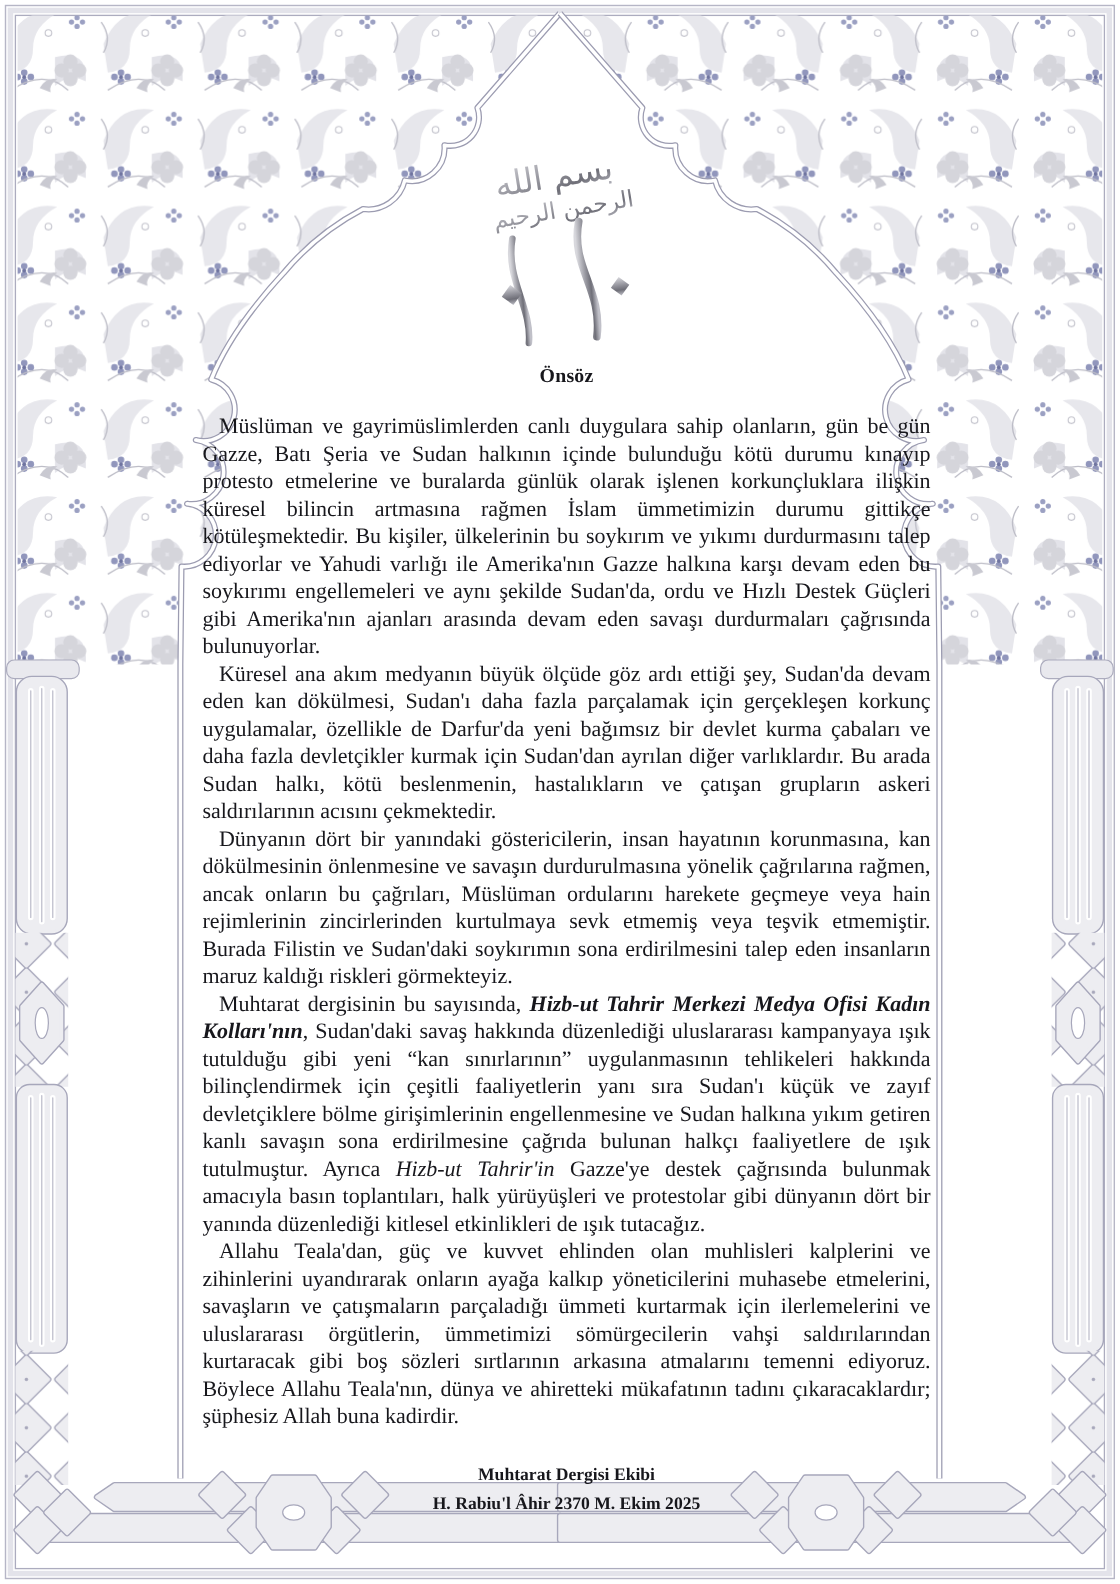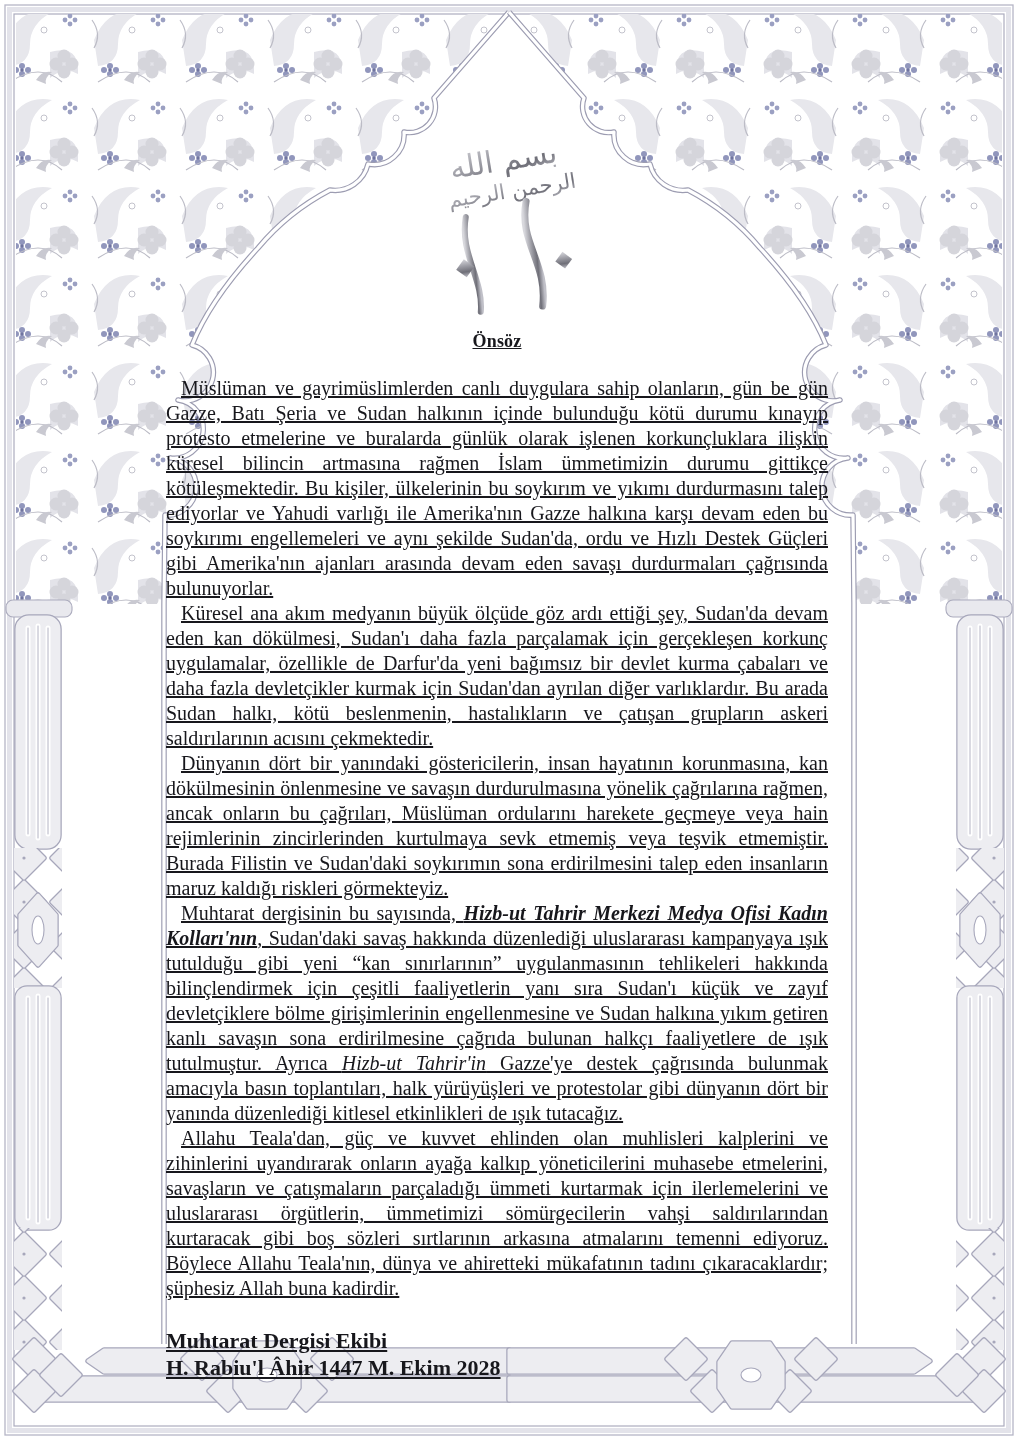--- a/index.html
+++ b/index.html
@@ -13,38 +13,38 @@
   }
   .ornament-svg{position:absolute;inset:0;pointer-events:none;}
   
   .o{fill:#ededf1;stroke:#a7a7bb;stroke-width:5.5;stroke-linejoin:round;}
   .i{fill:#ededf1;stroke:#ededf1;stroke-width:3;stroke-linejoin:round;}
   
   .lo{fill:none;stroke:#9c9cb1;stroke-width:5.5;stroke-linejoin:round;}
   .li{fill:none;stroke:#ffffff;stroke-width:3.2;stroke-linejoin:round;}
 
   .content{
-    position:absolute;left:166px;top:331px;width:662px;z-index:2;text-decoration:underline;
+    position:absolute;left:184px;top:331px;width:662px;z-index:2;
   }
   .title{
     margin:0 0 24px 0;
     font-size:18px;font-weight:bold;text-align:center;letter-spacing:.2px;
   }
   .body p{
     margin:0;
     text-indent:15px;
     text-align:justify;
     text-justify:inter-word;
     font-size:20px;line-height:25px;
   }
   .it{font-style:italic;}
   .bd{font-weight:bold;}
   .signature{
-    margin-top:26px;font-weight:bold;
-    font-size:22px;line-height:27px;
+    margin-top:26px;text-align:center;font-weight:bold;
+    font-size:16px;line-height:27px;
   }
 </style>
 </head>
 <body>
 
 <div class="page">
 
   <svg class="ornament-svg" width="1018" height="1440" viewBox="0 0 1018 1440" aria-hidden="true">
     <defs>
 
@@ -170,17 +170,17 @@
     <h1 class="title">Önsöz</h1>
     <div class="body" id="paragraphs">
         <p><span>Müslüman ve gayrimüslimlerden canlı duygulara sahip olanların, gün be gün Gazze, Batı Şeria ve Sudan halkının içinde bulunduğu kötü durumu kınayıp protesto etmelerine ve buralarda günlük olarak işlenen korkunçluklara ilişkin küresel bilincin artmasına rağmen İslam ümmetimizin durumu gittikçe kötüleşmektedir. Bu kişiler, ülkelerinin bu soykırım ve yıkımı durdurmasını talep ediyorlar ve Yahudi varlığı ile Amerika'nın Gazze halkına karşı devam eden bu soykırımı engellemeleri ve aynı şekilde Sudan'da, ordu ve Hızlı Destek Güçleri gibi Amerika'nın ajanları arasında devam eden savaşı durdurmaları çağrısında bulunuyorlar.</span></p>
         <p><span>Küresel ana akım medyanın büyük ölçüde göz ardı ettiği şey, Sudan'da devam eden kan dökülmesi, Sudan'ı daha fazla parçalamak için gerçekleşen korkunç uygulamalar, özellikle de Darfur'da yeni bağımsız bir devlet kurma çabaları ve daha fazla devletçikler kurmak için Sudan'dan ayrılan diğer varlıklardır. Bu arada Sudan halkı, kötü beslenmenin, hastalıkların ve çatışan grupların askeri saldırılarının acısını çekmektedir.</span></p>
         <p><span>Dünyanın dört bir yanındaki göstericilerin, insan hayatının korunmasına, kan dökülmesinin önlenmesine ve savaşın durdurulmasına yönelik çağrılarına rağmen, ancak onların bu çağrıları, Müslüman ordularını harekete geçmeye veya hain rejimlerinin zincirlerinden kurtulmaya sevk etmemiş veya teşvik etmemiştir. Burada Filistin ve Sudan'daki soykırımın sona erdirilmesini talep eden insanların maruz kaldığı riskleri görmekteyiz.</span></p>
         <p><span>Muhtarat dergisinin bu sayısında, </span><span class="it bd">Hizb-ut Tahrir Merkezi Medya Ofisi Kadın Kolları'nın</span><span>, Sudan'daki savaş hakkında düzenlediği uluslararası kampanyaya ışık tutulduğu gibi yeni “kan sınırlarının” uygulanmasının tehlikeleri hakkında bilinçlendirmek için çeşitli faaliyetlerin yanı sıra Sudan'ı küçük ve zayıf devletçiklere bölme girişimlerinin engellenmesine ve Sudan halkına yıkım getiren kanlı savaşın sona erdirilmesine çağrıda bulunan halkçı faaliyetlere de ışık tutulmuştur. Ayrıca </span><span class="it">Hizb-ut Tahrir'in</span><span> Gazze'ye destek çağrısında bulunmak amacıyla basın toplantıları, halk yürüyüşleri ve protestolar gibi dünyanın dört bir yanında düzenlediği kitlesel etkinlikleri de ışık tutacağız.</span></p>
         <p><span>Allahu Teala'dan, güç ve kuvvet ehlinden olan muhlisleri kalplerini ve zihinlerini uyandırarak onların ayağa kalkıp yöneticilerini muhasebe etmelerini, savaşların ve çatışmaların parçaladığı ümmeti kurtarmak için ilerlemelerini ve uluslararası örgütlerin, ümmetimizi sömürgecilerin vahşi saldırılarından kurtaracak gibi boş sözleri sırtlarının arkasına atmalarını temenni ediyoruz. Böylece Allahu Teala'nın, dünya ve ahiretteki mükafatının tadını çıkaracaklardır; şüphesiz Allah buna kadirdir.</span></p>
       </div>
     <div class="signature">
       <div>Muhtarat Dergisi Ekibi</div>
-      <div>H. Rabiu'l Âhir 1447 M. Ekim 2028</div>
+      <div>H. Rabiu'l Âhir 2370 M. Ekim 2025</div>
     </div>
   </div>
 
 </div>
 
 </body></html>

